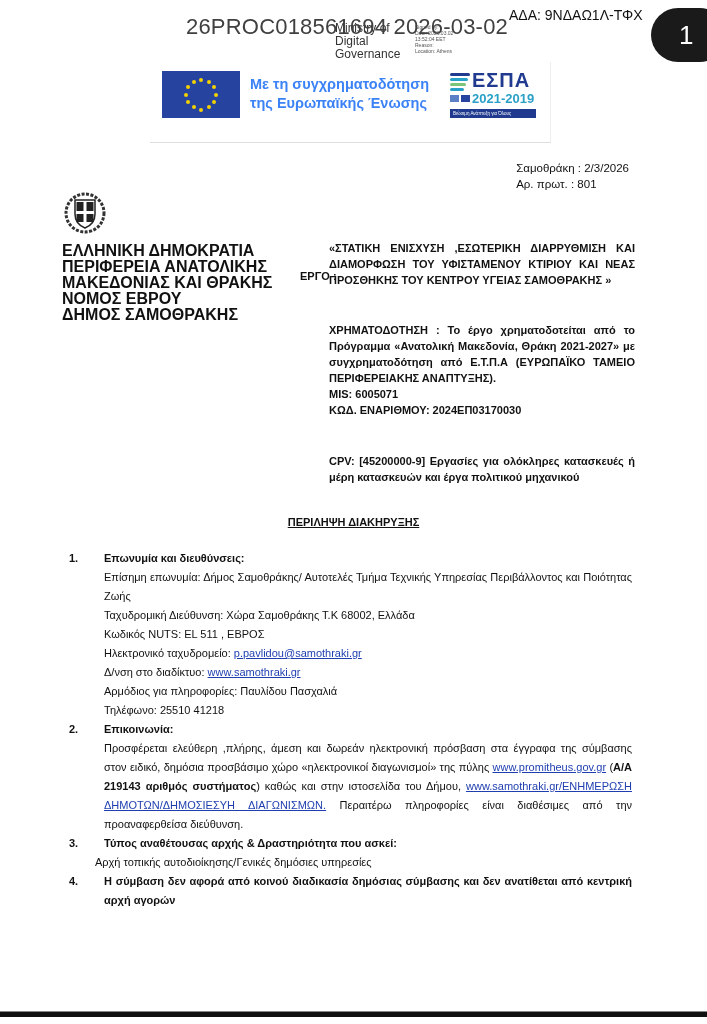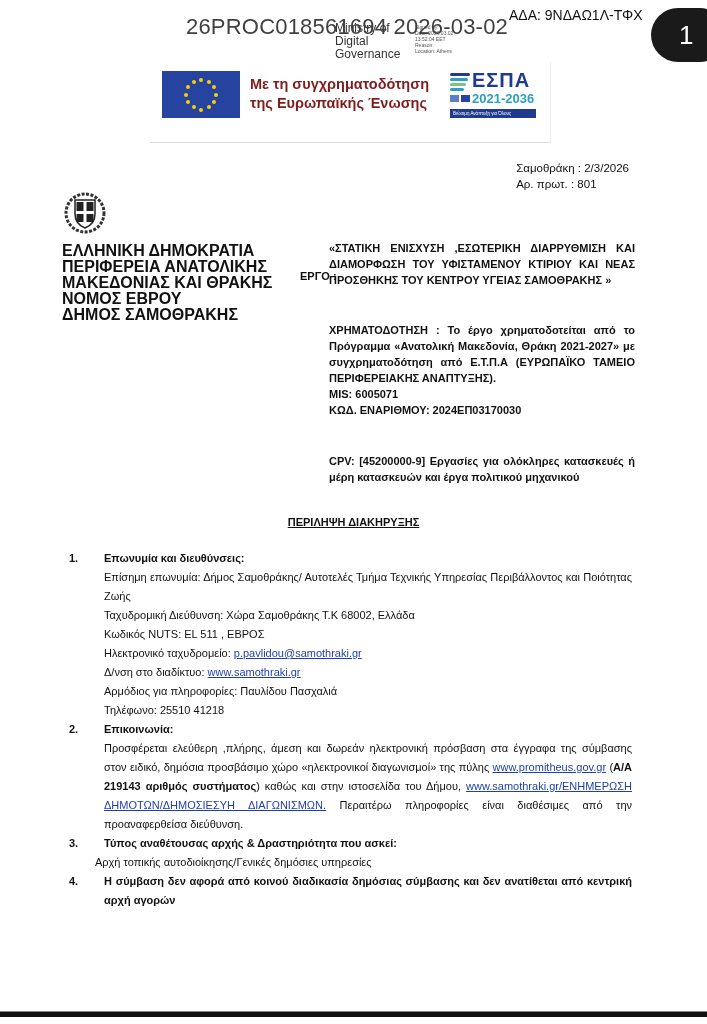--- a/index.html
+++ b/index.html
@@ -9,21 +9,21 @@
   .doc-id { left:186px; top:14px; font-size:22px; color:#404040; letter-spacing:0.2px; white-space:nowrap; z-index:2; }
   .ada { left:476px; top:7px; font-size:14px; color:#111; white-space:nowrap; z-index:3;margin-left:33px; }
   .sig { left:335px; top:22px; z-index:1; color:#333; }
   .sig-name { font-size:12px; line-height:13px; }
   .sig-details { position:absolute; left:80px; top:2px; font-size:5px; line-height:6px; color:#555; width:60px; }
   .page-badge { right:-20px; top:8px; width:76px; height:54px; border-radius:27px; background:#1a1a1a;
                 color:#fff; font-size:26px; display:flex; align-items:center; padding-left:28px; box-sizing:border-box; }
   .banner { left:150px; top:62px; width:400px; height:80px; border-bottom:1px solid #ddd; border-right:1px solid #eee; }
   .eu-flag { position:absolute; left:12px; top:9px; width:78px; height:47px; background:#2743a0; }
   .eu-star { position:absolute; width:4px; height:4px; background:#f2d200; border-radius:50%; }
-  .eu-text { position:absolute; left:100px; top:13px; font-size:14.5px; line-height:19px; color:#7f1d1d; font-weight:bold; }
+  .eu-text { position:absolute; left:100px; top:13px; font-size:14.5px; line-height:19px; color:#3b82f6; font-weight:bold; }
   .espa { position:absolute; left:300px; top:7px; width:90px; height:52px; }
   .espa-waves { position:absolute; left:0; top:4px; width:22px; height:20px; }
   .espa-wave { position:absolute; left:0; height:3px; border-radius:2px; }
   .espa-title { position:absolute; left:22px; top:0; font-size:20px; font-weight:bold; color:#1f3a8f; letter-spacing:1px; }
   .espa-years { position:absolute; left:22px; top:22px; font-size:13px; font-weight:bold; color:#29a0c7; }
   .espa-mini-flags { position:absolute; left:0; top:26px; width:20px; height:7px; }
   .espa-band { position:absolute; left:0; top:40px; width:86px; height:9px; background:#1f3a8f; color:#fff; font-size:4.5px; line-height:9px; padding-left:3px; box-sizing:border-box; }
   .date-line { right:78px; top:160px; text-align:left; font-size:11.5px; line-height:16px; }
   .coat { left:64px; top:192px; width:42px; height:42px; }
   .issuer { left:62px; top:243px; font-size:16px; font-weight:bold; line-height:16px; }
@@ -87,21 +87,21 @@
       <div class="espa-wave" style="top:0;width:20px;background:#1f3a8f;"></div>
       <div class="espa-wave" style="top:5px;width:18px;background:#29a0c7;"></div>
       <div class="espa-wave" style="top:10px;width:16px;background:#7cc47a;"></div>
       <div class="espa-wave" style="top:15px;width:14px;background:#29a0c7;"></div>
     </div>
     <div class="espa-title">ΕΣΠΑ</div>
     <div class="espa-mini-flags">
       <div style="position:absolute;left:0;top:0;width:9px;height:7px;background:#5a7fc4;"></div>
       <div style="position:absolute;left:11px;top:0;width:9px;height:7px;background:#2743a0;"></div>
     </div>
-    <div class="espa-years">2021-2036</div>
+    <div class="espa-years">2021-2019</div>
     <div class="espa-band">Βιώσιμη Ανάπτυξη για Όλους</div>
   </div>
 </div>
 
 <div class="abs date-line">
   <div>Σαμοθράκη : 2/3/2026</div>
   <div>Αρ. πρωτ. : 801</div>
 </div>
 
 <svg class="abs coat" viewBox="0 0 42 42">

